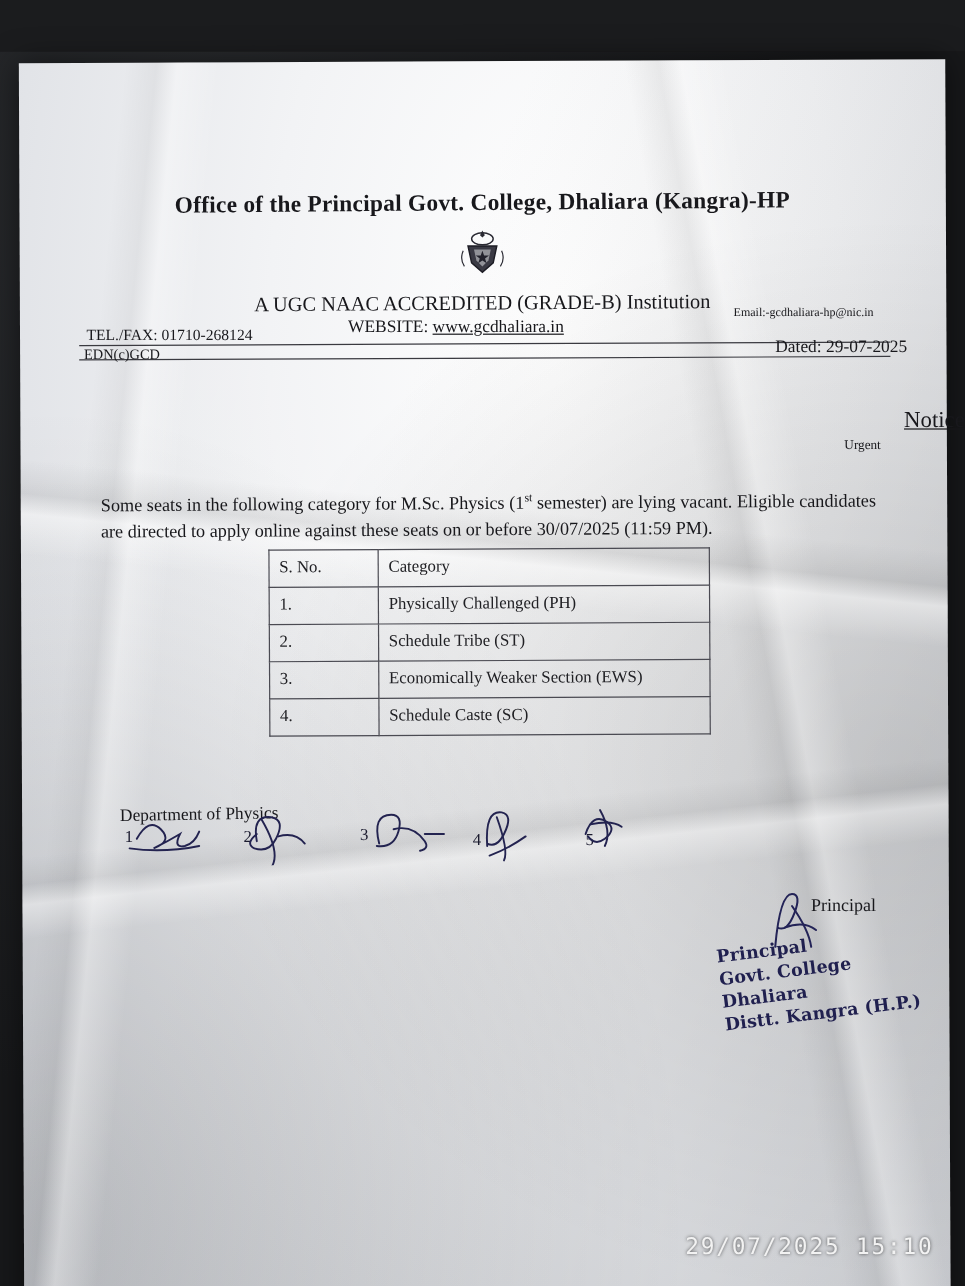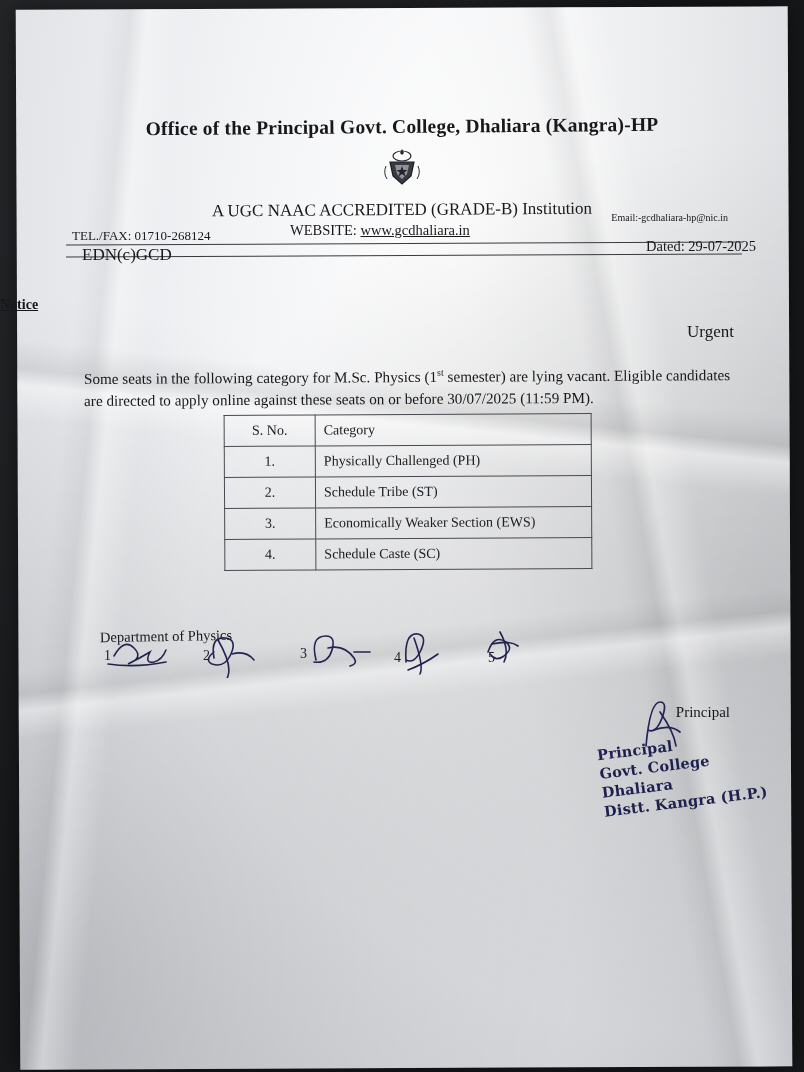--- a/index.html
+++ b/index.html
@@ -15,20 +15,21 @@
     position: relative;
   }
 
   
   #photo {
     position: absolute;
     inset: 0;
     background:
       radial-gradient(ellipse at 20% 10%, #2a2c2f 0%, #17181a 60%),
       #141516;
+    margin-top: 43px;
   }
 
   
   #paper {
     position: absolute;
     left: 18px;
     top: 8px;
     width: 772px;
     height: 1060px;
     background:
@@ -100,31 +101,31 @@
     height: 1px; background: #3a3a40;
     transform: rotate(-0.25deg);
   }
   #rule2 {
     position: absolute;
     left: 66px; top: 255px; width: 676px;
     height: 1px; background: #3a3a40;
     transform: rotate(-0.25deg);
   }
 
-  #edn { left: 82px; top: 245px; font-size: 17px; }
+  #edn { left: 70px; top: 245px; font-size: 12px; }
   #dated { right: 48px; top: 238px; font-size: 14.5px; }
 
   #notice {
     left: 0; right: 0; top: 297px;
-    text-align: left;
-    font-weight: bold;
-    font-size: 14px;
+    text-align: right;
+    font-weight: normal;
+    font-size: 19px;
     text-decoration: underline;
   }
-  #urgent { right: 70px; top: 322px; font-size: 17px; }
+  #urgent { right: 70px; top: 322px; font-size: 11px; }
 
   #body {
     position: absolute;
     left: 84px; top: 362px;
     width: 650px;
     font-size: 15.2px;
     line-height: 22px;
     transform: rotate(-0.35deg);
   }
   #body sup { font-size: 10px; text-align: center; }
@@ -138,21 +139,21 @@
     border-collapse: collapse;
     font-size: 14px;
     transform: rotate(-0.3deg);
   }
   #tbl td {
     border: 1px solid #4a4a52;
     padding: 5px 8px 6px 8px;
     height: 19px;
     color: #202024;
   }
-  #tbl td.sn { width: 74px; text-align: center; }
+  #tbl td.sn { width: 74px; }
 
   
   #dept {
     left: 100px; top: 628px;
     font-size: 14.5px;
     transform: rotate(-1deg);
   }
   .hnum {
     position: absolute;
     font-size: 14px;
@@ -308,14 +309,15 @@
     </svg>
 
     <div id="stamp">
       <div>Principal</div>
       <div>Govt. College Dhaliara</div>
       <div>Distt. Kangra (H.P.)</div>
     </div>
 
   </div>
 
+  <div id="timestamp">29/07/2025  15:10</div>
 
 </div>
 
 </body></html>

